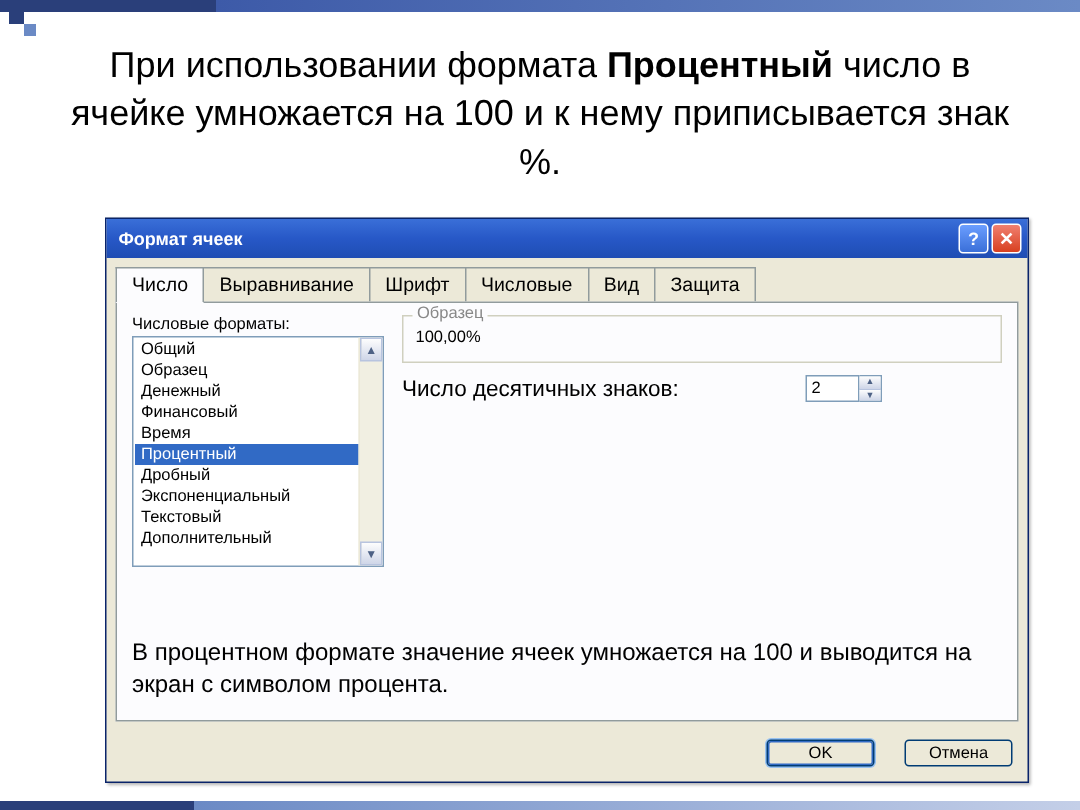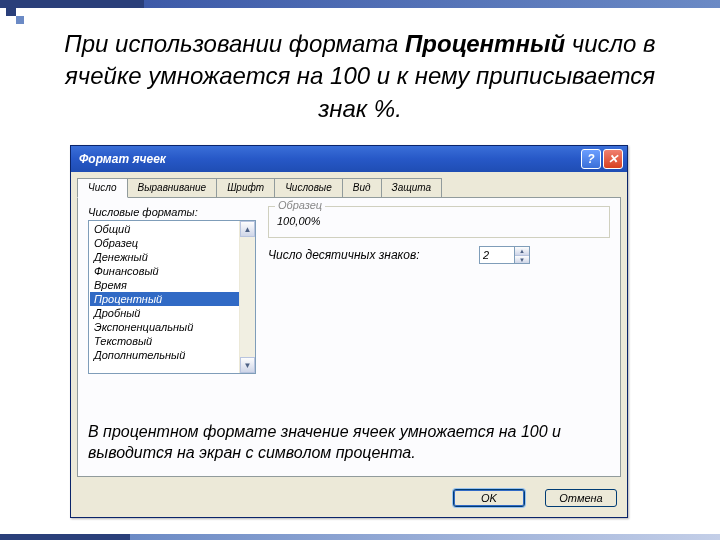--- a/index.html
+++ b/index.html
@@ -1,36 +1,36 @@
 <!DOCTYPE html>
 <html><head>
 <meta charset="utf-8">
 <style>
-  * { box-sizing: border-box; margin: 0; padding: 0; font-style: italic; }
+  * { box-sizing: border-box; margin: 0; padding: 0; }
   body { font-family: Arial, sans-serif; background: #fff; width: 720px; height: 540px; position: relative; }
   
   .slide-border-top { position: absolute; top: 0; left: 0; right: 0; height: 8px; background: linear-gradient(to right, #2a3f7a 0%, #2a3f7a 20%, #3d5aa8 20%, #6b8ac5 100%); }
   .slide-corner { position: absolute; top: 0; left: 0; width: 28px; height: 28px; }
   .slide-corner::before { content:''; position:absolute; top:6px; left:6px; width:10px; height:10px; background:#2a3f7a; }
   .slide-corner::after { content:''; position:absolute; top:16px; left:16px; width:8px; height:8px; background:#6b8ac5; }
   .slide-border-bottom { position: absolute; bottom: 0; left: 0; right: 0; height: 6px; background: linear-gradient(to right, #2a3f7a 0%, #2a3f7a 18%, #6b8ac5 18%, #c4cfe8 100%); }
   
   .slide-title { position: absolute; top: 28px; left: 40px; right: 40px; text-align: center; font-size: 24px; line-height: 1.35; color: #000; }
   .slide-title b { font-weight: bold; }
   
-  .dialog { position: absolute; top: 145px; left: 70px; width: 558px; background: #ece9d8; border: 1px solid #0a246a; box-shadow: 1px 1px 2px rgba(0,0,0,.3); font-family: Tahoma, sans-serif; font-size: 11px; }
+  .dialog { position: absolute; top: 145px; left: 70px; width: 616px; background: #ece9d8; border: 1px solid #0a246a; box-shadow: 1px 1px 2px rgba(0,0,0,.3); font-family: Tahoma, sans-serif; font-size: 11px; }
   
   .titlebar { height: 26px; background: linear-gradient(to bottom, #3a6fd8 0%, #2758c7 50%, #1f4db3 100%); display: flex; align-items: center; padding: 0 4px 0 8px; color: #fff; font-weight: bold; font-size: 12px; }
   .titlebar-title { flex: 1; }
   .titlebar-btn { width: 20px; height: 20px; margin-left: 2px; border: 1px solid #fff; border-radius: 3px; display: flex; align-items: center; justify-content: center; font-size: 12px; font-weight: bold; cursor: pointer; }
   .help-btn { background: linear-gradient(#6b9eff,#3a6fd8); color: #fff; }
   .close-btn { background: linear-gradient(#f08070,#d84020); color: #fff; }
   
   .tabs { display: flex; padding: 6px 6px 0 6px; gap: 0; border-bottom: none; }
-  .tab { background: #ece9d8; border: 1px solid #919b9c; border-bottom: none; padding: 3px 10px; font-size: 10px; cursor: pointer; margin-right: -1px; position: relative; }
+  .tab { background: #ece9d8; border: 1px solid #919b9c; border-bottom: none; padding: 3px 10px; font-size: 13px; cursor: pointer; margin-right: -1px; position: relative; }
   .tab.active { background: #fcfcfe; border-bottom: 1px solid #fcfcfe; z-index: 2; margin-bottom: -1px; padding-bottom: 4px; }
   
   .tab-content { margin: 0 6px 6px 6px; border: 1px solid #919b9c; background: #fcfcfe; padding: 8px 10px 10px 10px; min-height: 280px; position: relative; }
   
   .left-col { position: absolute; top: 8px; left: 10px; width: 168px; }
   .label { font-size: 11px; margin-bottom: 2px; text-decoration: underline; text-decoration-color: transparent; }
   
   .listbox { border: 1px solid #7f9db9; background: #fff; width: 168px; height: 154px; position: relative; overflow: hidden; }
   .listbox-items { padding: 1px; }
   .listbox-item { padding: 1px 4px; font-size: 11px; cursor: pointer; }
@@ -38,21 +38,21 @@
   .listbox-scroll { position: absolute; right: 0; top: 0; bottom: 0; width: 16px; background: #f1efe2; border-left: 1px solid #ece9d8; }
   .scroll-btn { height: 16px; background: linear-gradient(#fdfdfd,#cfd6e8); border: 1px solid #b8c4df; display:flex; align-items:center; justify-content:center; font-size:8px; color:#4d6185; }
   .scroll-btn.bottom { position:absolute; bottom:0; left:0; right:0; }
   
   .right-col { position: absolute; top: 8px; left: 190px; right: 10px; }
   .sample-group { border: 1px solid #d0d0bf; border-radius: 0; padding: 6px 8px 8px 8px; margin-bottom: 8px; position: relative; }
   .sample-legend { position: absolute; top: -8px; left: 6px; background: #fcfcfe; padding: 0 3px; font-size: 11px; color: #888; }
   .sample-value { font-size: 11px; padding: 2px 0; }
   
   .decimal-row { display: flex; align-items: center; gap: 6px; margin-top: 4px; }
-  .decimal-label { font-size: 12px; text-align: center; }
+  .decimal-label { font-size: 15px; text-align: center; }
   .spinner { display: flex; align-items: stretch; margin-left: auto; margin-right: 80px; }
   .spinner-input { width: 36px; border: 1px solid #7f9db9; font-size: 11px; padding: 1px 3px; background:#fff; }
   .spinner-btns { display: flex; flex-direction: column; border: 1px solid #7f9db9; border-left: none; }
   .spin { height: 8px; width: 14px; background: linear-gradient(#fdfdfd,#cfd6e8); font-size: 6px; display:flex; align-items:center; justify-content:center; color:#4d6185; cursor:pointer; }
   .spin + .spin { border-top: 1px solid #b8c4df; }
   
   .description { position: absolute; bottom: 12px; left: 10px; right: 10px; font-size: 16px; line-height: 1.3; }
   
   .dialog-buttons { display: flex; justify-content: flex-end; gap: 20px; padding: 6px 10px 10px 10px; }
   .dlg-btn { min-width: 72px; padding: 2px 10px; font-size: 11px; background: #ece9d8; border: 1px solid #003c74; border-radius: 3px; cursor: pointer; text-align: center; }

